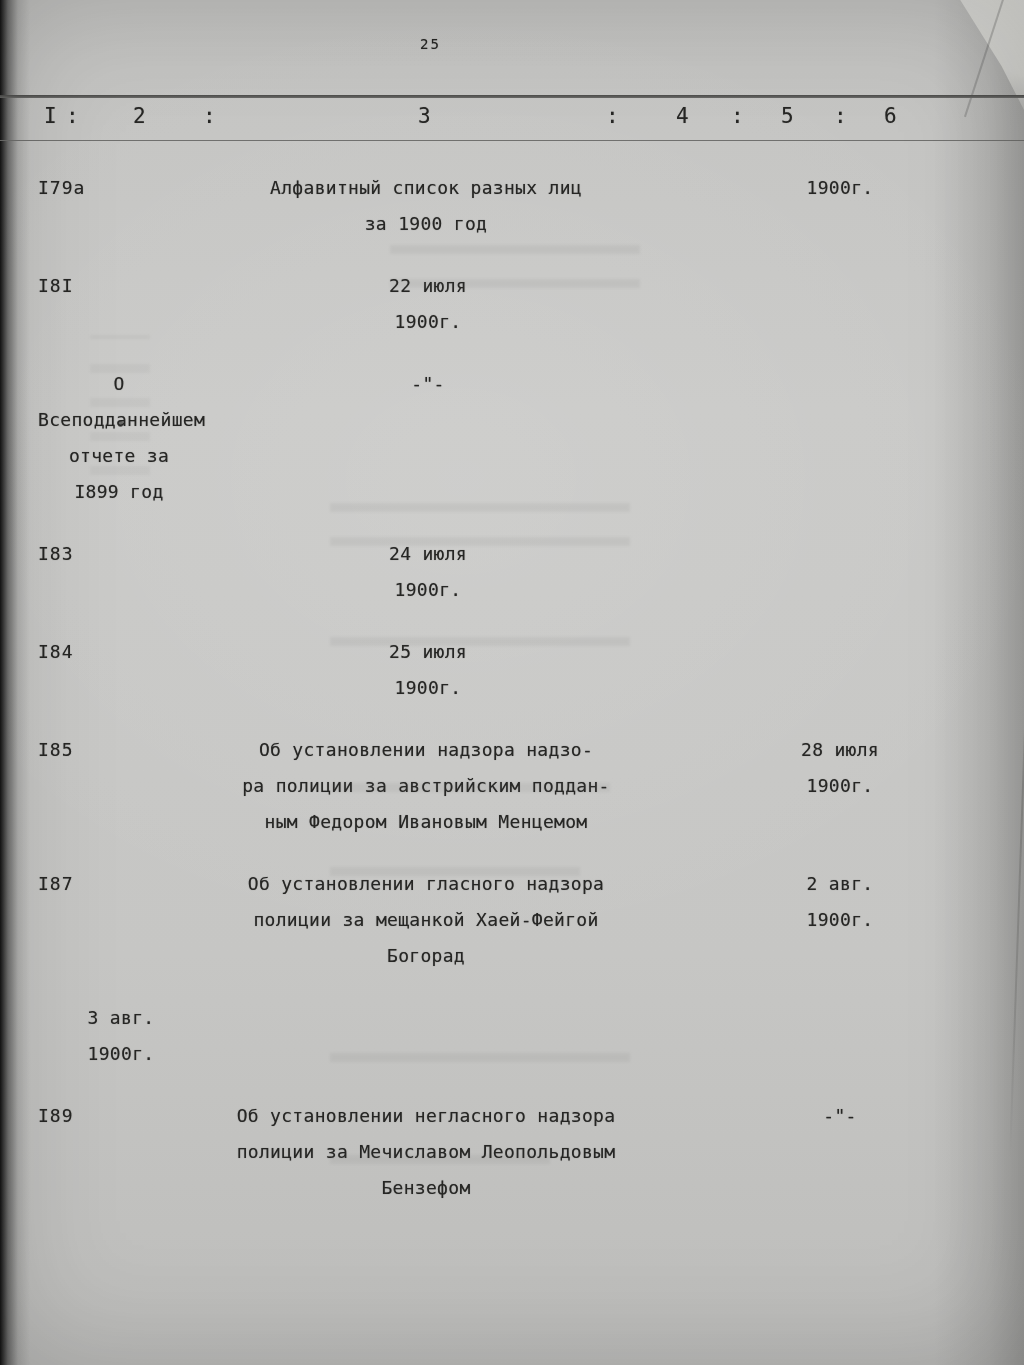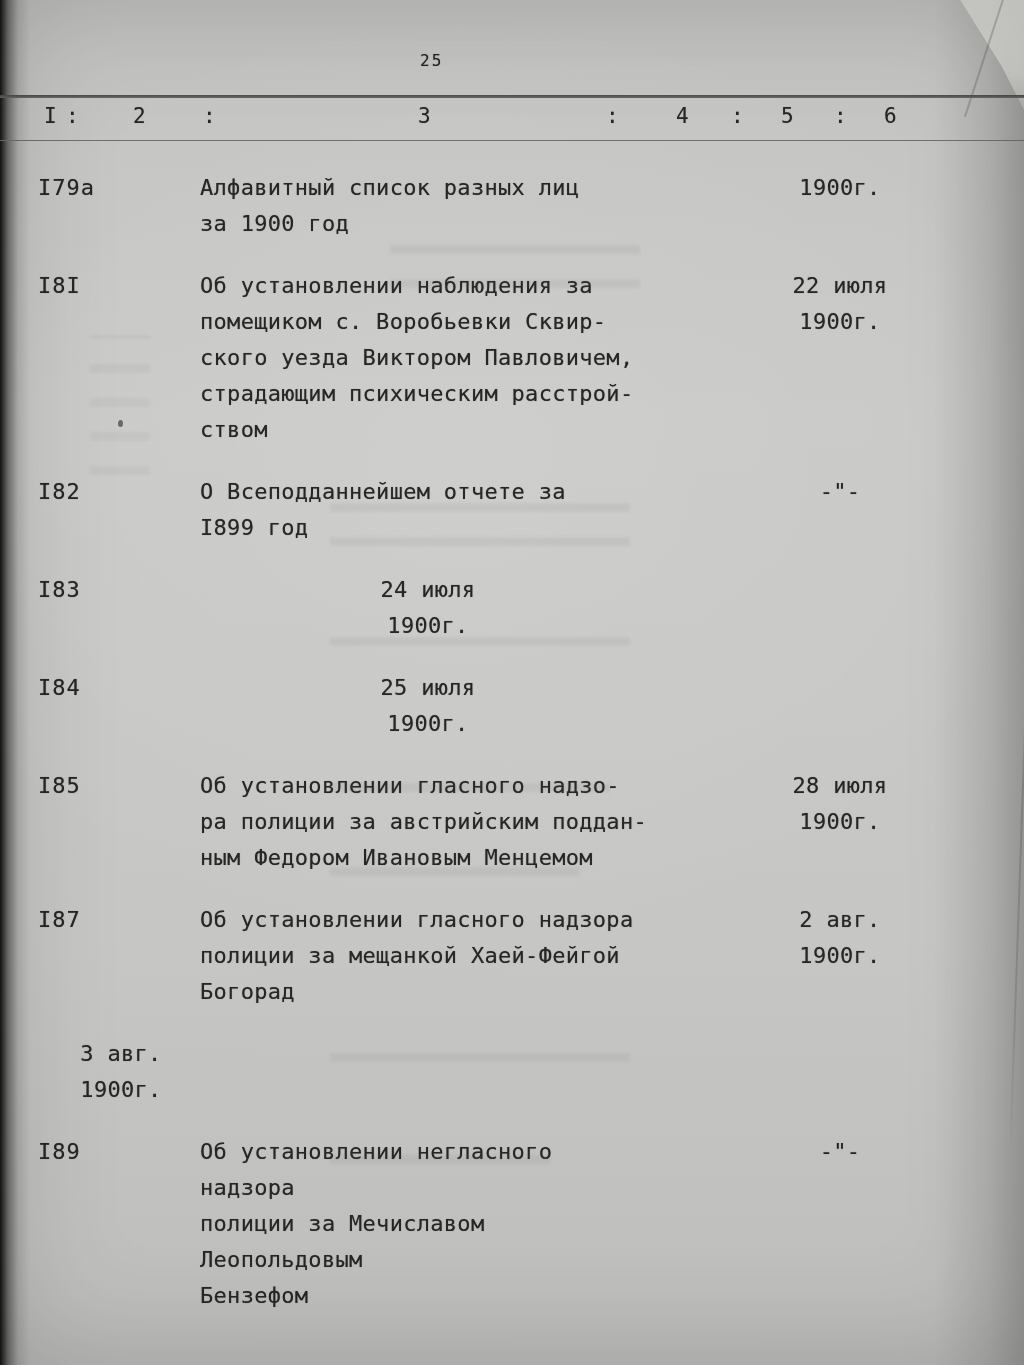--- a/index.html
+++ b/index.html
@@ -31,22 +31,22 @@
     background:rgba(60,60,58,0.25);
     transform:rotate(18deg);
   }
   .crease{
     position:absolute;top:640px;right:4px;width:2px;height:520px;
     background:linear-gradient(180deg, rgba(0,0,0,0) 0%, rgba(60,60,58,0.25) 30%, rgba(60,60,58,0.18) 70%, rgba(0,0,0,0) 100%);
     transform:rotate(2deg);
   }
 
   .page-number{
-    position:absolute;top:51px;left:420px;
-    font-size:16px;letter-spacing:2px;
+    position:absolute;top:36px;left:420px;
+    font-size:14px;letter-spacing:2px;
     text-shadow:0 0 1px rgba(0,0,0,0.35);
   }
 
   .rule-top{
     position:absolute;left:0;right:0;top:95px;height:3px;
     background:linear-gradient(180deg,#4c4c4a,#6a6a68);
   }
   .rule-bottom{
     position:absolute;left:0;right:0;top:140px;height:1px;
     background:#70706e;
@@ -56,25 +56,25 @@
   .hc0{left:44px;}  .hc1{left:66px;}  .hc2{left:133px;} .hc3{left:203px;}
   .hc4{left:418px;} .hc5{left:606px;} .hc6{left:676px;} .hc7{left:731px;}
   .hc8{left:781px;} .hc9{left:834px;} .hc10{left:884px;}
 
   .entries{position:absolute;top:170px;left:0;right:0;}
   .row{
     display:grid;
     grid-template-columns:162px 452px auto;
     padding-left:38px;
     margin-bottom:26px;
-    font-size:22px;line-height:36px;
+    font-size:18px;line-height:36px;
   }
   .cell{white-space:pre-line;text-shadow:0 0 1px rgba(0,0,0,0.38);}
   .num{letter-spacing:1px;}
-  .desc{letter-spacing:0.3px;}
+  .desc{letter-spacing:0.3px;text-align:center;}
   .date{letter-spacing:0.3px;padding-left:4px;text-align:center;}
 
   
   .smudge{
     position:absolute;
     background:repeating-linear-gradient(0deg, rgba(92,92,90,0.5) 0 9px, rgba(0,0,0,0) 9px 34px);
     opacity:0.16;filter:blur(1.6px);pointer-events:none;
   }
   .sm1{left:390px;top:222px;width:250px;height:66px;}
   .sm2{left:90px; top:335px;width:60px; height:140px;opacity:0.12;}
@@ -117,51 +117,45 @@
 
     <div class="row">
       <div class="cell num">I79а</div>
       <div class="cell desc">Алфавитный список разных лиц
 за 1900 год</div>
       <div class="cell date">1900г.</div>
     </div>
 
     <div class="row">
       <div class="cell num">I8I</div>
-      <div class="cell desc">Об установлении наблюдения за
-помещиком с. Воробьевки Сквир-
-ского уезда Виктором Павловичем,
-страдающим психическим расстрой-
-ством</div>
       <div class="cell date">22 июля
 1900г.</div>
     </div>
 
     <div class="row">
-      <div class="cell num">I82</div>
       <div class="cell desc">О Всеподданнейшем отчете за
 I899 год</div>
       <div class="cell date">-"-</div>
     </div>
 
     <div class="row">
       <div class="cell num">I83</div>
       <div class="cell date">24 июля
 1900г.</div>
     </div>
 
     <div class="row">
       <div class="cell num">I84</div>
       <div class="cell date">25 июля
 1900г.</div>
     </div>
 
     <div class="row">
       <div class="cell num">I85</div>
-      <div class="cell desc">Об установлении гласного надзо-
+      <div class="cell desc">Об установлении надзора надзо-
 ра полиции за австрийским поддан-
 ным Федором Ивановым Менцемом</div>
       <div class="cell date">28 июля
 1900г.</div>
     </div>
 
     <div class="row">
       <div class="cell num">I87</div>
       <div class="cell desc">Об установлении гласного надзора
 полиции за мещанкой Хаей-Фейгой

